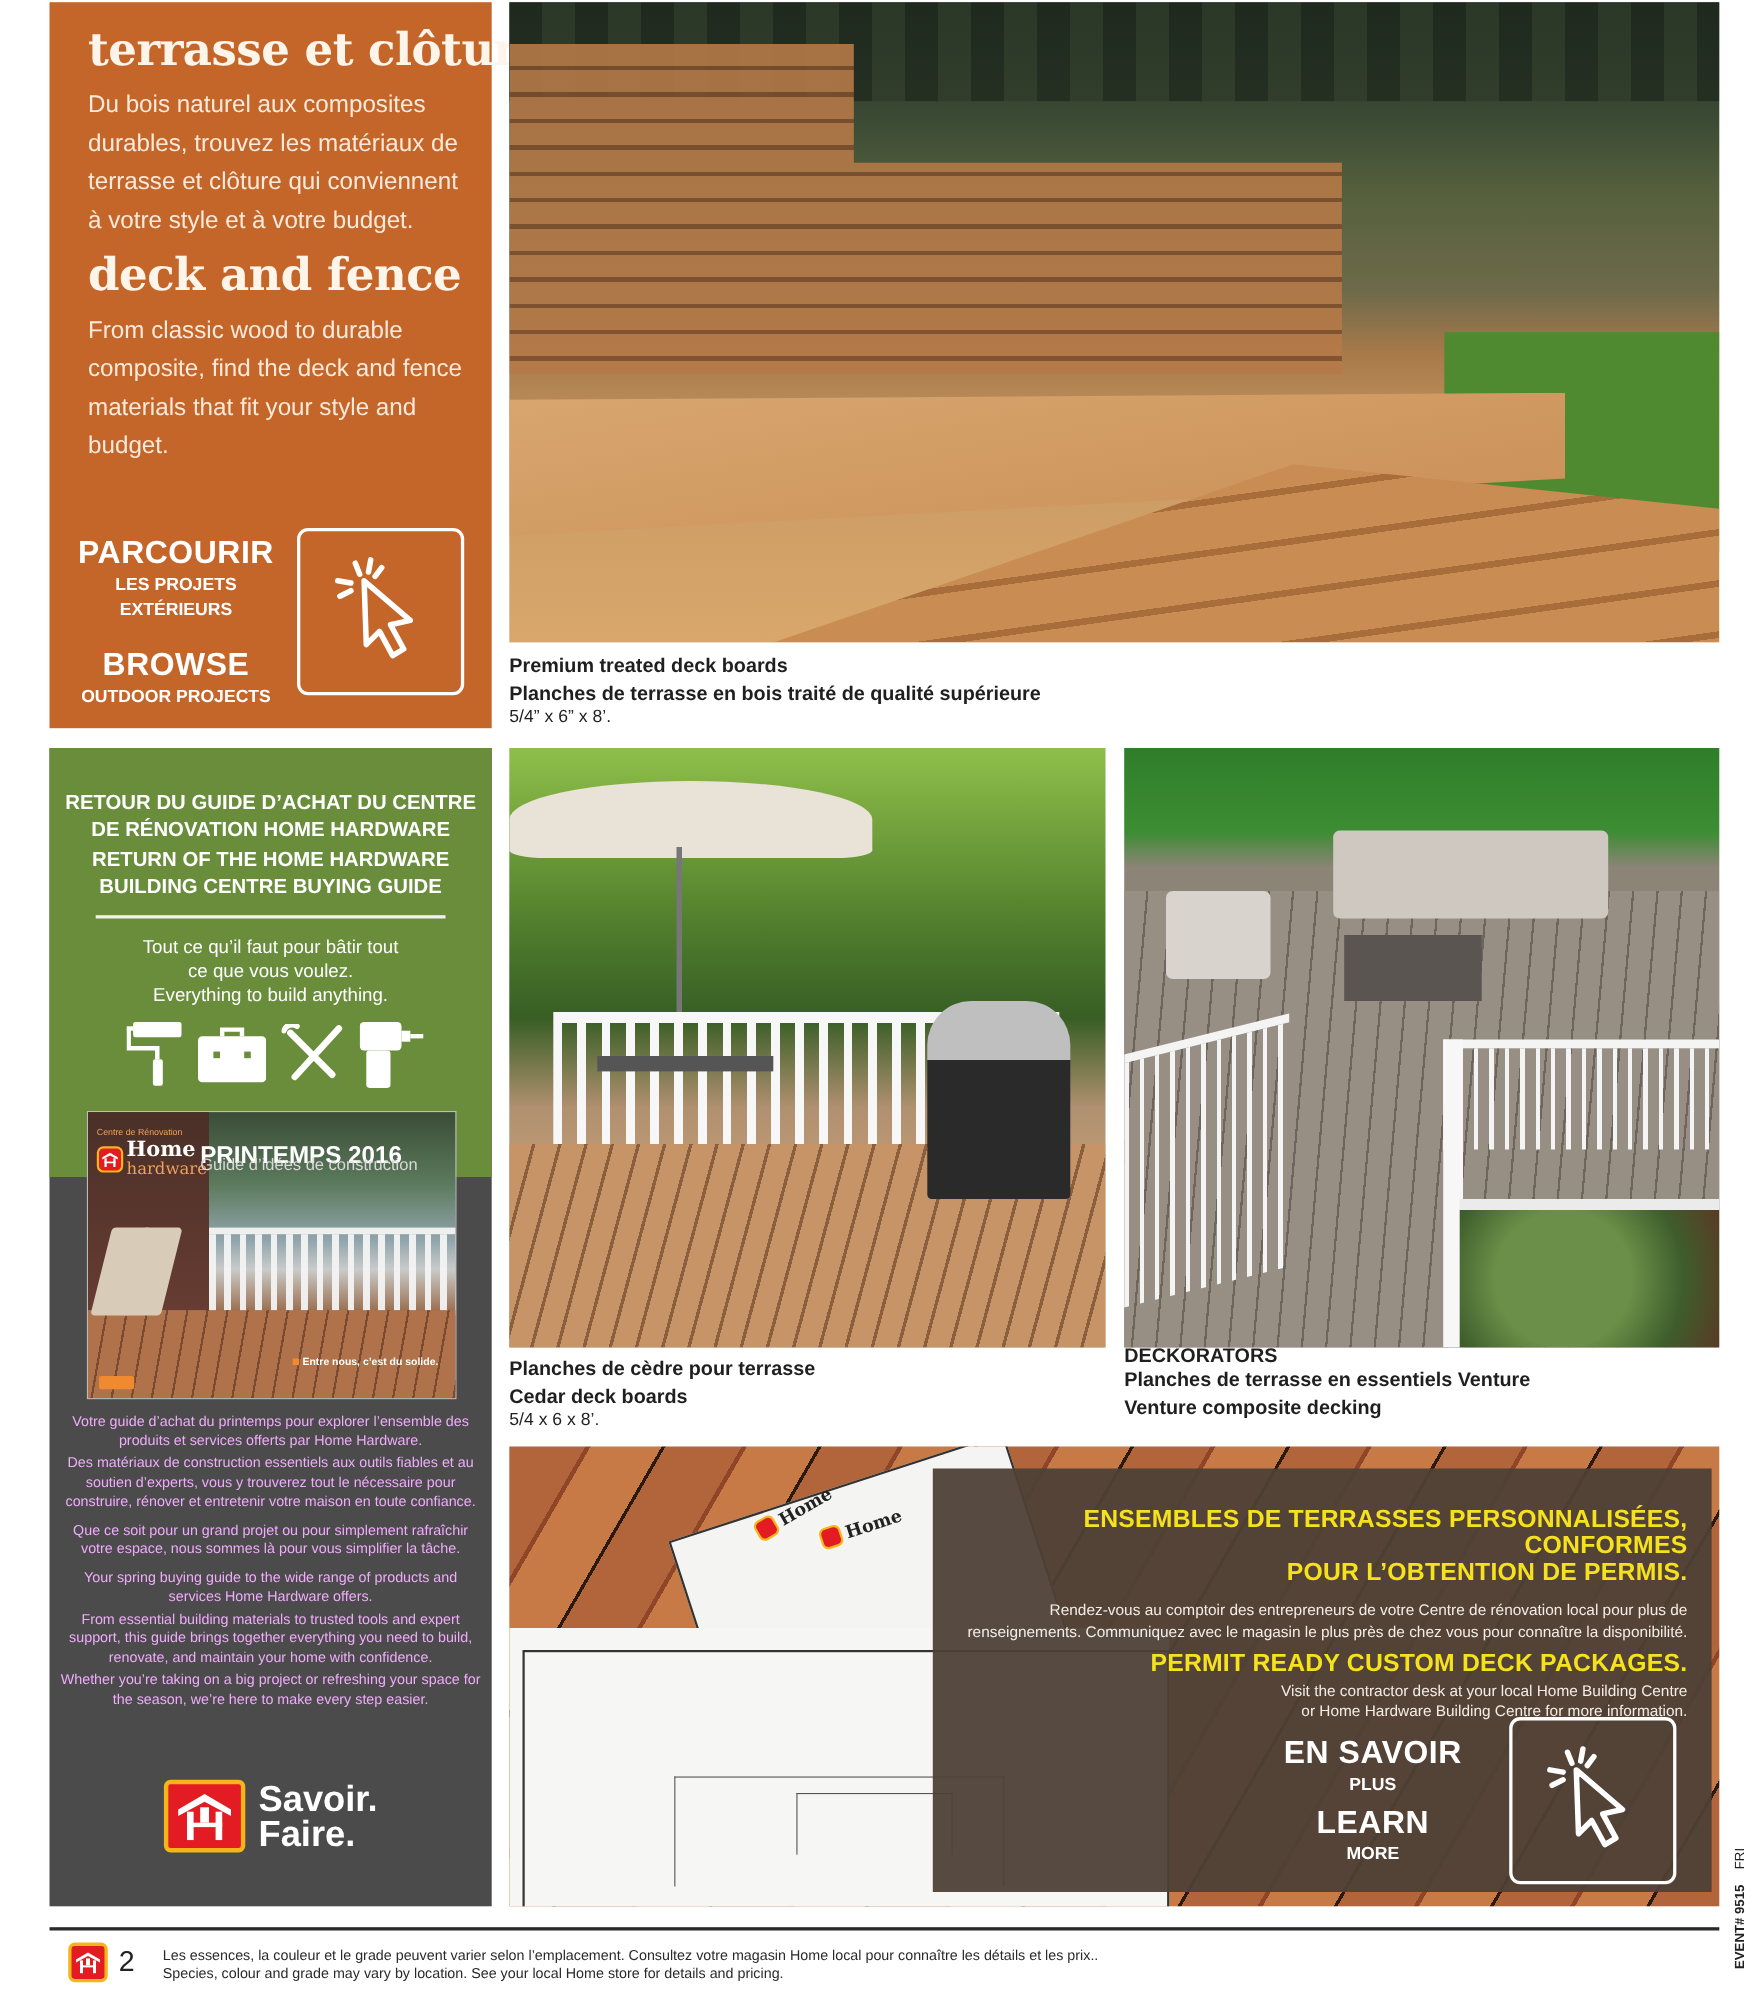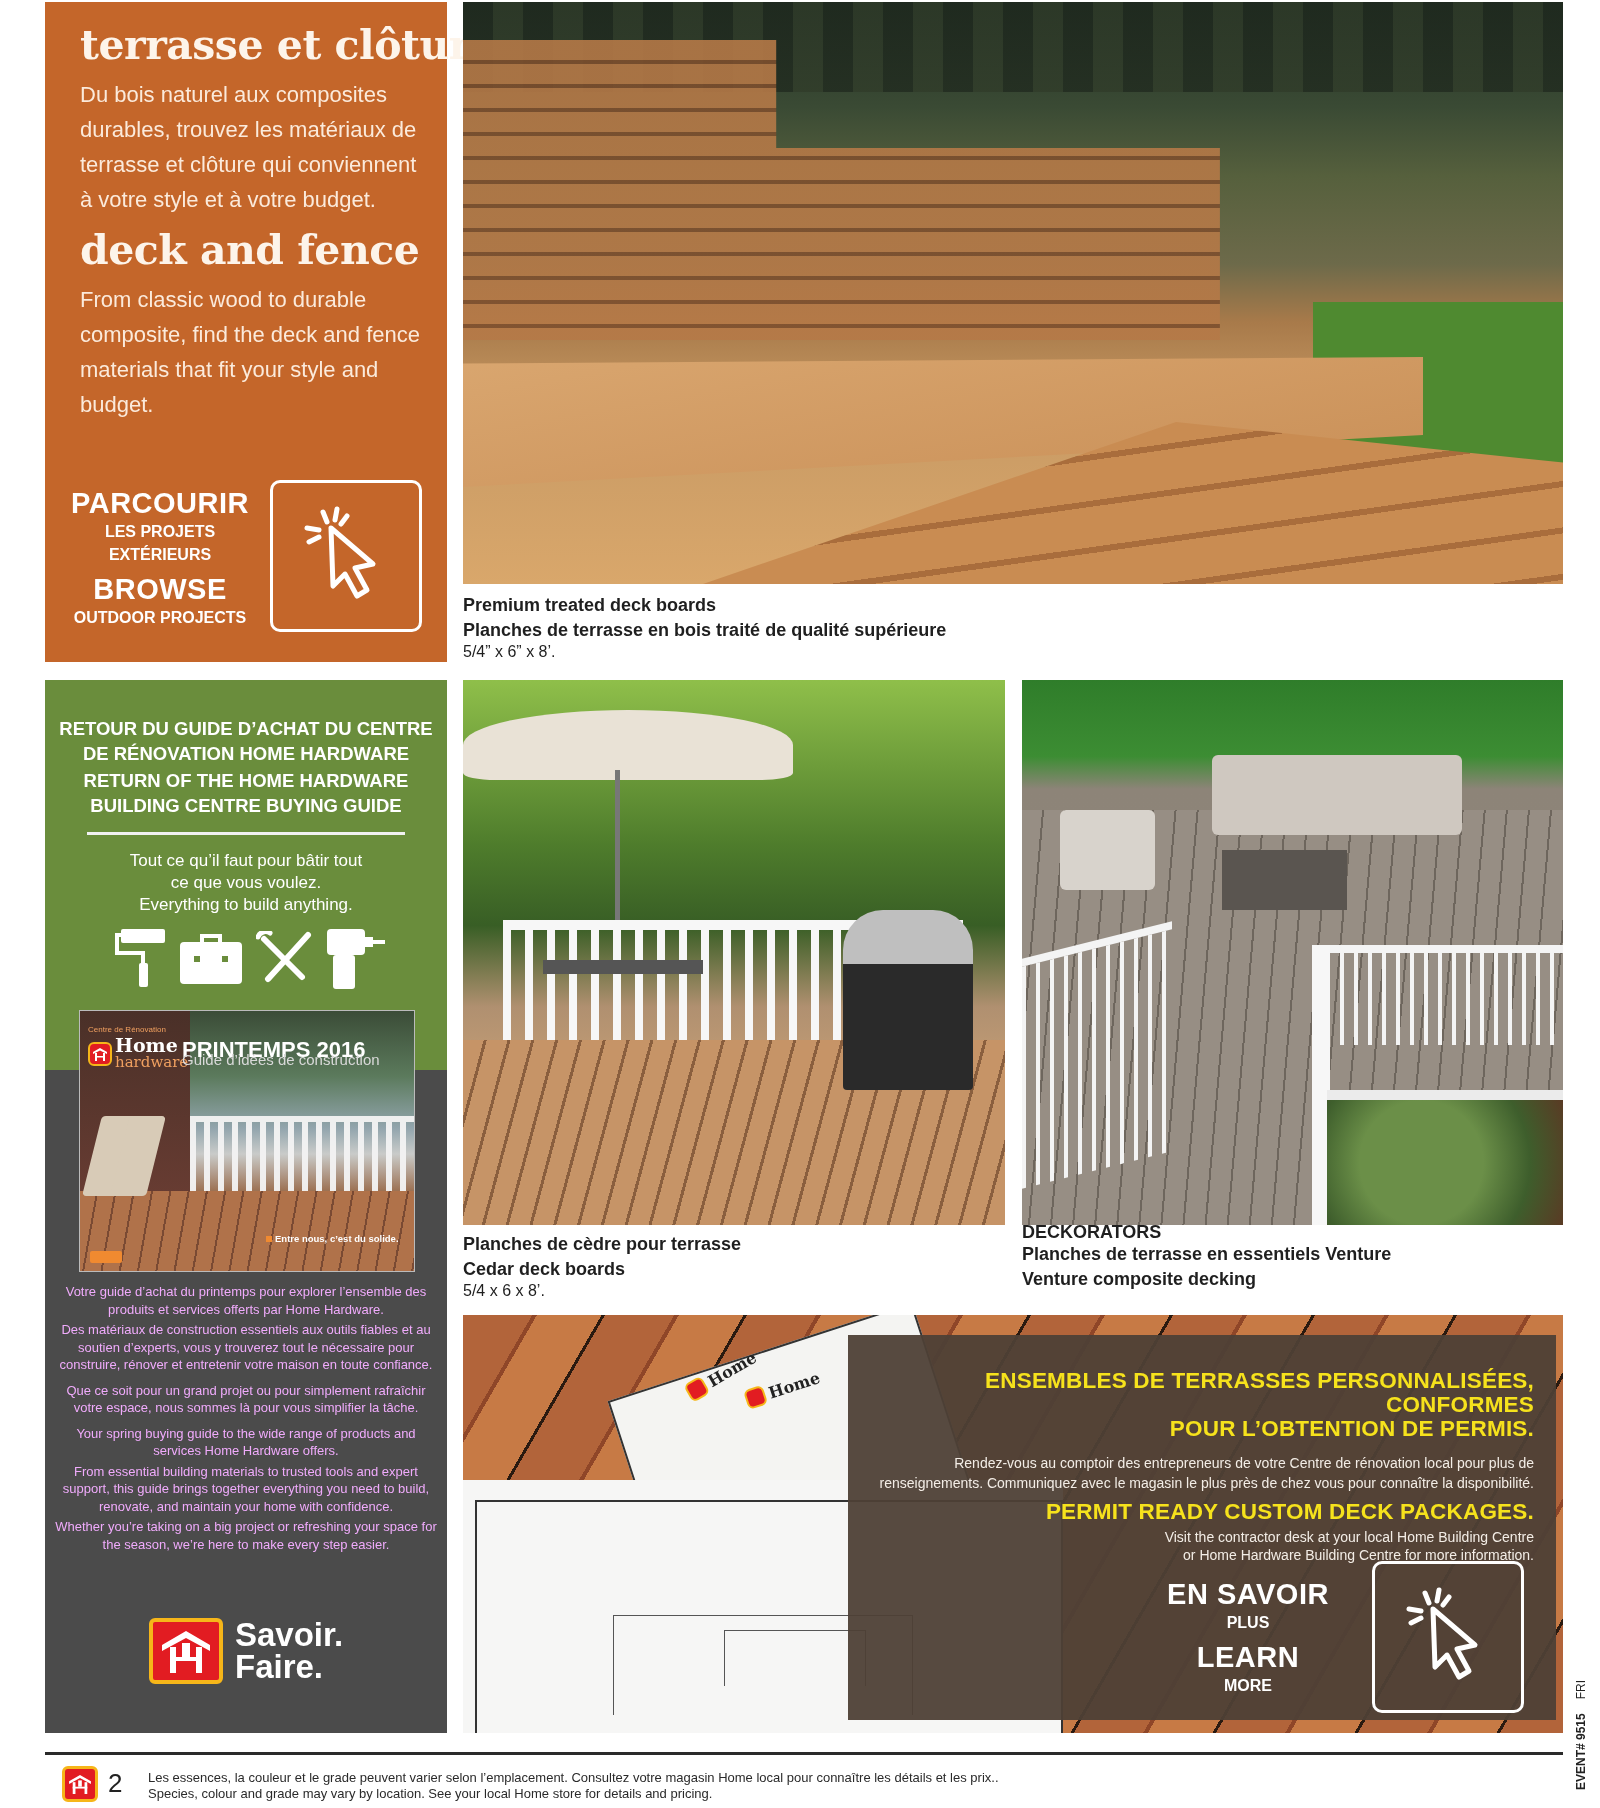--- a/index.html
+++ b/index.html
@@ -145,21 +145,21 @@
   <h1 class="serif-title">terrasse et clôture</h1>
   <p class="para">Du bois naturel aux composites durables, trouvez les matériaux de terrasse et clôture qui conviennent à votre style et à votre budget.</p>
   <h1 class="serif-title title-en">deck and fence</h1>
   <p class="para" style="width:345px">From classic wood to durable composite, find the deck and fence materials that fit your style and budget.</p>
 
   <div class="cta-row">
     <div class="cta-text">
       <div class="cta-big">PARCOURIR</div>
       <div class="cta-small">LES PROJETS</div>
       <div class="cta-small">EXTÉRIEURS</div>
-      <div class="cta-big" style="margin-top:6px">BROWSE</div>
+      <div class="cta-big" style="margin-top:22px">BROWSE</div>
       <div class="cta-small">OUTDOOR PROJECTS</div>
     </div>
     <div class="cta-box">
       <svg width="90" height="100" viewBox="0 0 90 100" fill="none" stroke="#fff" stroke-width="5" stroke-linejoin="round" stroke-linecap="round">
         <path d="M30 22 L72 58 L54 62 L66 84 L56 90 L44 68 L32 80 Z"></path>
         <line x1="22" y1="6" x2="26" y2="16"></line>
           <line x1="36" y1="3" x2="34" y2="14"></line>
           <line x1="6" y1="22" x2="18" y2="24"></line>
           <line x1="8" y1="36" x2="18" y2="31"></line>
           <line x1="46" y1="10" x2="40" y2="18"></line>

